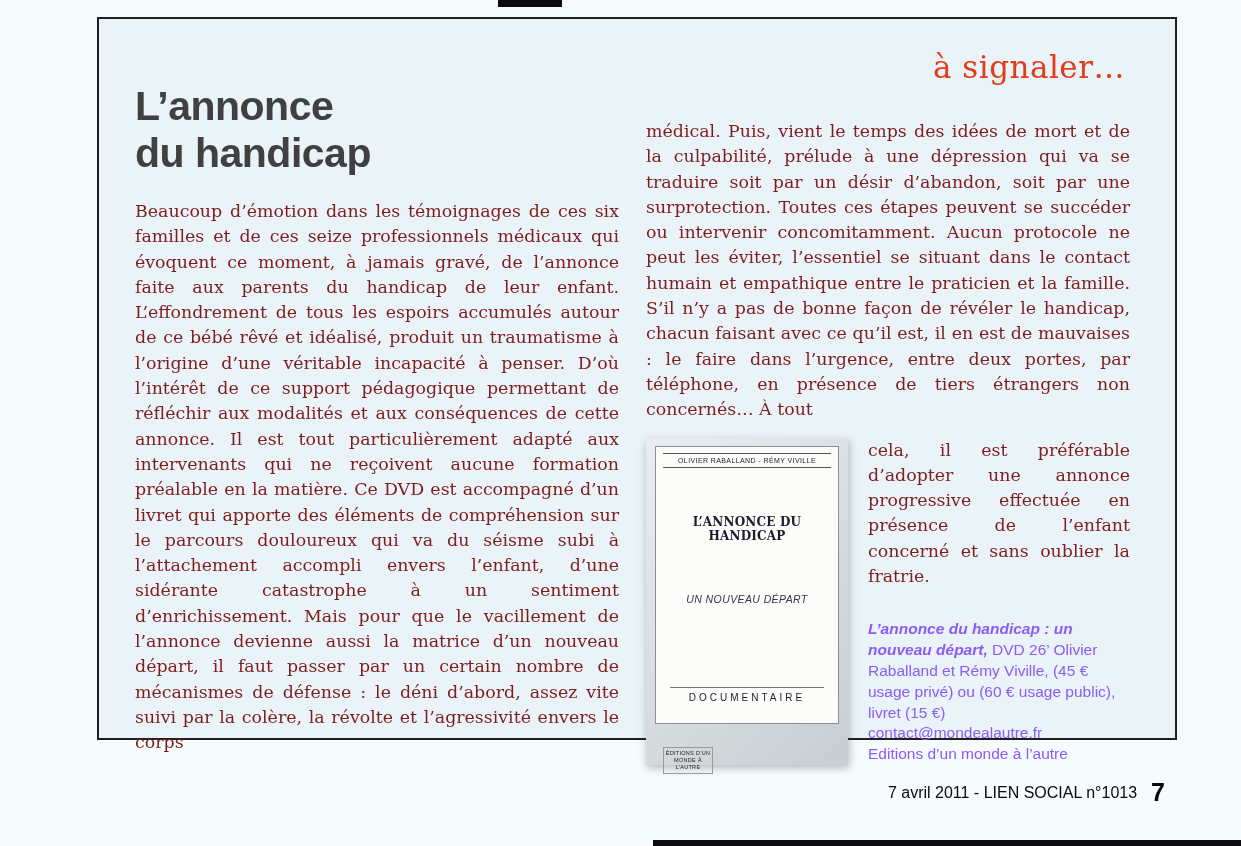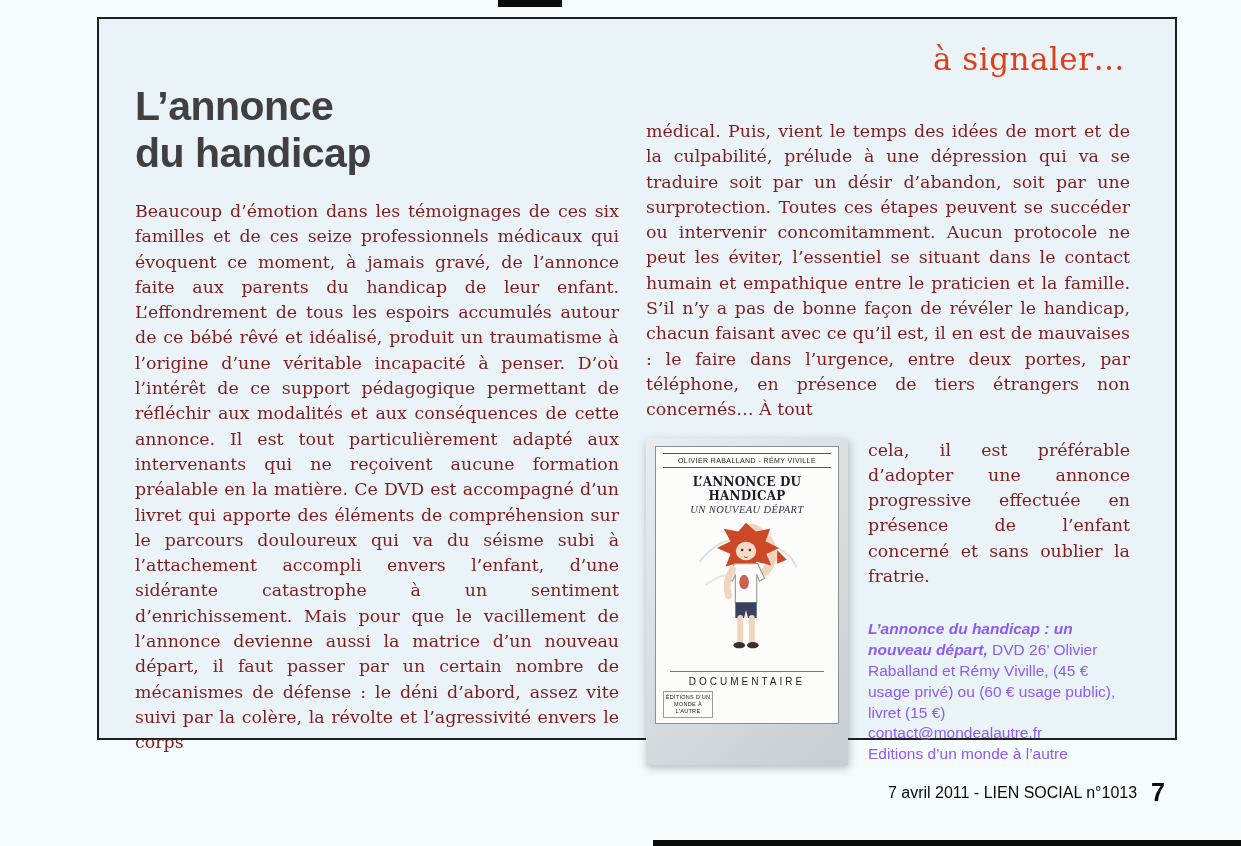--- a/index.html
+++ b/index.html
@@ -12,21 +12,21 @@
   .scan-bar { position:absolute; background:#0b0b0b; }
   .scan-bar.top { left:498px; top:0; width:64px; height:7px; }
   .scan-bar.bottom { left:653px; top:840px; width:588px; height:6px; }
 
   
   .frame {
     position:absolute; left:97px; top:17px; width:1080px; height:723px;
     border:2px solid #1f1f1f; background:#e9f3f8;
   }
   .signaler {
-    position:absolute; top:22px; right:50px;
+    position:absolute; top:30px; right:50px;
     font-family:"DejaVu Serif", serif;
     font-size:31px; color:#e23d1b; letter-spacing:.5px;
   }
 
   
   .col-left { position:absolute; left:36px; top:64px; width:484px; }
   .col-right { position:absolute; left:547px; top:100px; width:484px; }
 
   .title {
     font-family:"Liberation Sans", sans-serif;
@@ -45,33 +45,33 @@
   
   .dvd-photo {
     flex:none; width:202px; margin-right:20px;
     padding:8px 9px 10px;
     background:linear-gradient(135deg,#e9edef 0%,#c7cdd1 100%);
     box-shadow:1px 3px 8px rgba(55,65,75,.35);
   }
   .dvd-cover {
     background:#fcfcfa; border:1px solid #8a8f93; height:278px;
     display:flex; flex-direction:column; align-items:center;
-    padding:6px 7px 5px; position:relative;
+    padding:6px 7px 5px; position:relative;gap:40px;
   }
   .dvd-authors {
     width:100%; text-align:center; font-size:7px; letter-spacing:.4px;
     color:#232323; border-top:1px solid #555; border-bottom:1px solid #555;
     padding:3px 0; text-transform:uppercase;
   }
   .dvd-title {
     margin-top:7px; font-family:"DejaVu Serif", serif; font-weight:bold;
     font-size:12px; color:#1c1c2c; text-align:center; letter-spacing:.2px;
   }
   .dvd-subtitle {
-    margin-top:1px; font-family:Liberation Serif, serif; font-style:italic;
+    margin-top:10px; font-family:Liberation Sans, sans-serif; font-style:italic;
     font-size:10.5px; color:#33334a; letter-spacing:.4px;
   }
   .dvd-art { margin-top:2px; }
   .dvd-genre {
     margin-top:auto; width:92%; text-align:center;
     font-size:10px; letter-spacing:3px; color:#1e1e1e;
     border-top:1px solid #777; padding:4px 0 2px;
   }
   .dvd-bottom { width:100%; display:flex; align-items:center; margin-top:3px; height:26px; }
   .dvd-logo {

